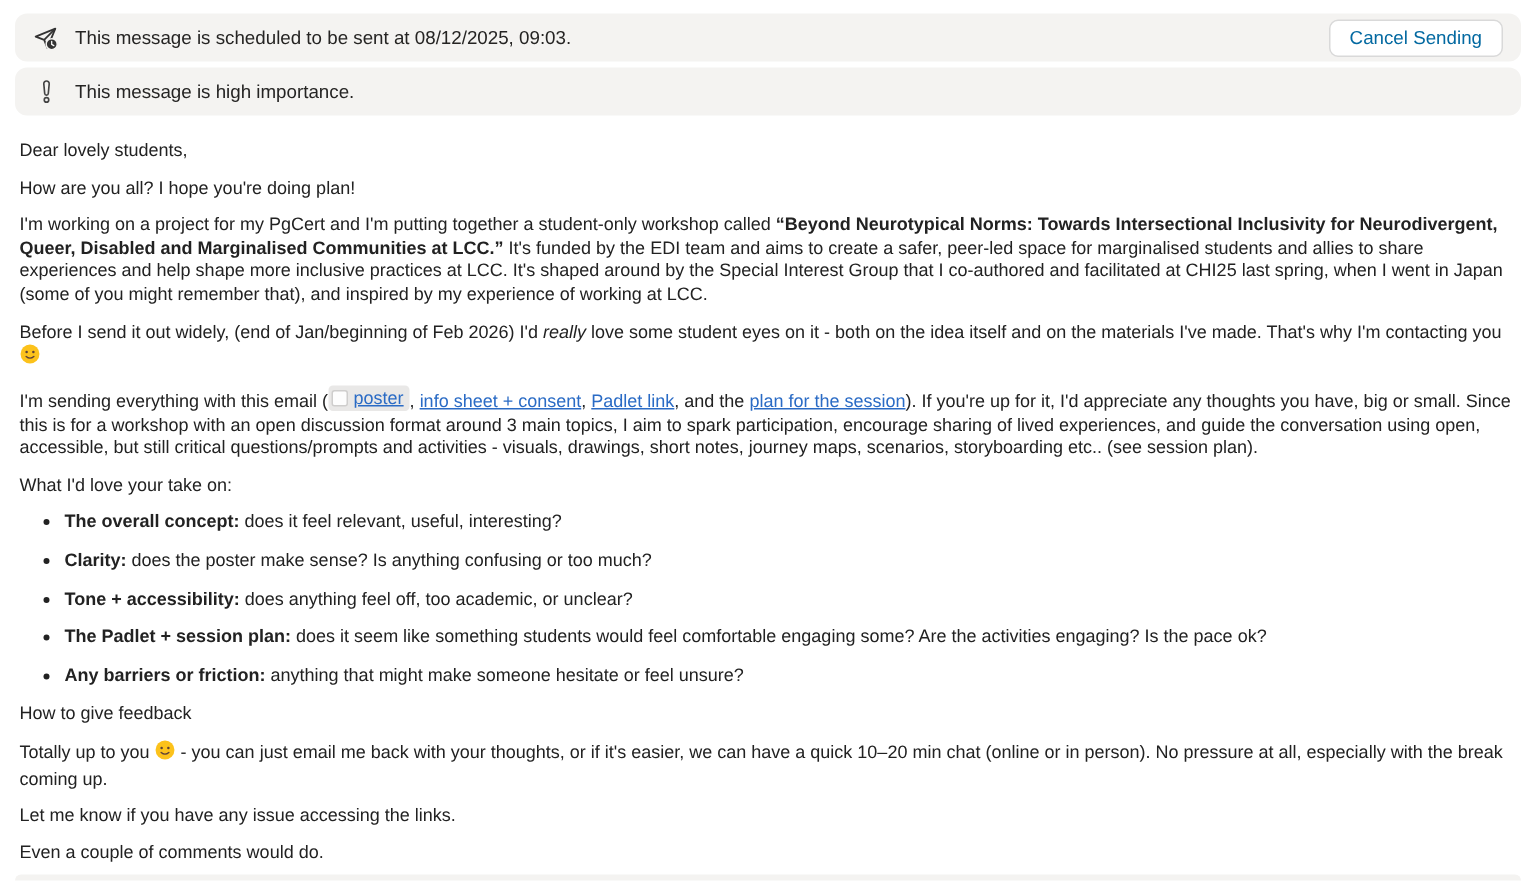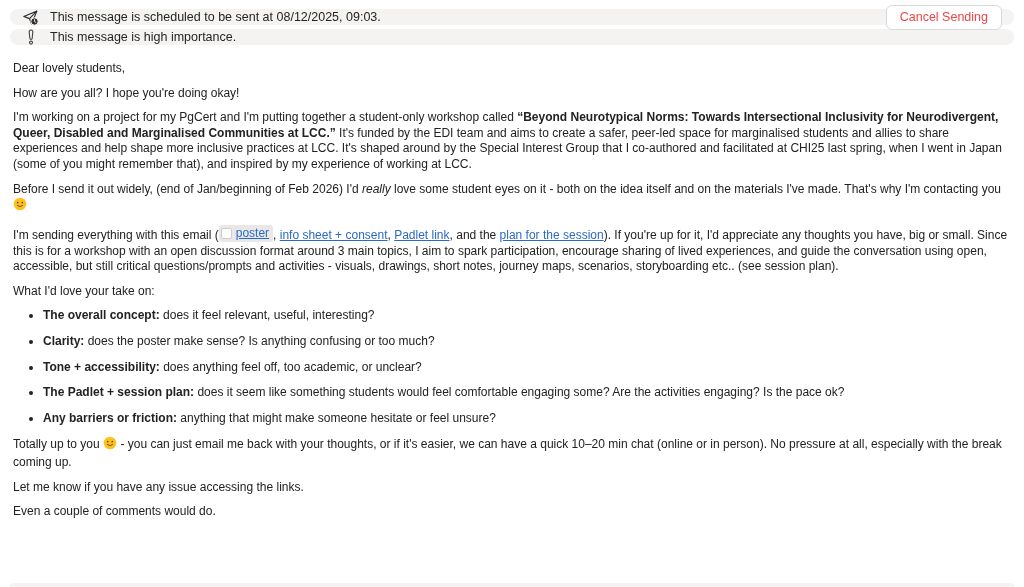--- a/index.html
+++ b/index.html
@@ -8,39 +8,39 @@
     width: 1024px; height: 587px;
     background: #ffffff;
     font-family: "Liberation Sans", "DejaVu Sans", sans-serif;
     color: #222222;
     overflow: hidden;
   }
   .banner {
     margin: 0 10px;
     background: #f4f3f1;
     border-radius: 8px;
-    height: 16px;
+    height: 32px;
     display: flex;
     align-items: center;
     padding: 0 12px;
     gap: 11px;
     font-size: 12.5px;
     color: #252423;
   }
   .banner-schedule { margin-top: 9px; }
   .banner-importance { margin-top: 4px; text-align: right; }
   .banner .icon { display: inline-flex; width: 17px; justify-content: center; flex: 0 0 auto; }
   .cancel-btn {
     margin-left: auto;
     background: #ffffff;
     border: 1px solid #d9d9d9;
     border-radius: 6px;
     padding: 4px 13px;
     font-size: 12.5px;
-    color: #ef4444;
+    color: #0369a1;
     font-family: inherit;
     cursor: pointer;
     line-height: 1.2;
   }
   .email-body {
     padding: 16px 14px 0 13px;
     font-size: 12px;
     line-height: 1.3;
   }
   .email-body p, .email-body .para {
@@ -107,21 +107,21 @@
       <circle cx="4" cy="13.6" r="1.5" fill="none" stroke="#444" stroke-width="1.1"></circle>
     </svg>
   </span>
   <span>This message is high importance.</span>
 </div>
 
 <div class="email-body">
 
   <p>Dear lovely students,</p>
 
-  <p>How are you all? I hope you're doing okay!</p>
+  <p>How are you all? I hope you're doing plan!</p>
 
   <p class="para"><span>I'm working on a project for my PgCert and I'm putting together a student-only workshop called </span><b>“Beyond Neurotypical Norms: Towards Intersectional Inclusivity for Neurodivergent, Queer, Disabled and Marginalised Communities at LCC.”</b><span> It's funded by the EDI team and aims to create a safer, peer-led space for marginalised students and allies to share experiences and help shape more inclusive practices at LCC. It's shaped around by the Special Interest Group that I co-authored and facilitated at CHI25 last spring, when I went in Japan (some of you might remember that), and inspired by my experience of working at LCC.</span></p>
 
   <p class="para"><span>Before I send it out widely, (end of Jan/beginning of Feb 2026) I'd </span><i>really</i><span> love some student eyes on it - both on the idea itself and on the materials I've made. That's why I'm contacting you </span><span class="emoji"><svg width="14" height="14" viewBox="0 0 20 20">
           <circle cx="10" cy="10" r="9" fill="#fcc21b"></circle>
           <circle cx="6.8" cy="8" r="1.2" fill="#5d4037"></circle>
           <circle cx="13.2" cy="8" r="1.2" fill="#5d4037"></circle>
           <path d="M6.3 12.3 q3.7 3.2 7.4 0" stroke="#5d4037" stroke-width="1.3" fill="none" stroke-linecap="round"></path>
         </svg></span></p>
 
@@ -130,20 +130,21 @@
   <p class="heading">What I'd love your take on:</p>
 
   <ul>
     <li><b>The overall concept:</b><span> does it feel relevant, useful, interesting?</span></li>
     <li><b>Clarity:</b><span> does the poster make sense? Is anything confusing or too much?</span></li>
     <li><b>Tone + accessibility:</b><span> does anything feel off, too academic, or unclear?</span></li>
     <li><b>The Padlet + session plan:</b><span> does it seem like something students would feel comfortable engaging some? Are the activities engaging? Is the pace ok?</span></li>
     <li><b>Any barriers or friction:</b><span> anything that might make someone hesitate or feel unsure?</span></li>
   </ul>
 
+  <p class="heading">How to give feedback</p>
 
   <p class="para"><span>Totally up to you </span><span class="emoji"><svg width="14" height="14" viewBox="0 0 20 20">
           <circle cx="10" cy="10" r="9" fill="#fcc21b"></circle>
           <circle cx="6.8" cy="8" r="1.2" fill="#5d4037"></circle>
           <circle cx="13.2" cy="8" r="1.2" fill="#5d4037"></circle>
           <path d="M6.3 12.3 q3.7 3.2 7.4 0" stroke="#5d4037" stroke-width="1.3" fill="none" stroke-linecap="round"></path>
         </svg></span><span> - you can just email me back with your thoughts, or if it's easier, we can have a quick 10–20 min chat (online or in person). No pressure at all, especially with the break coming up.</span></p>
 
   <p>Let me know if you have any issue accessing the links.</p>
 

